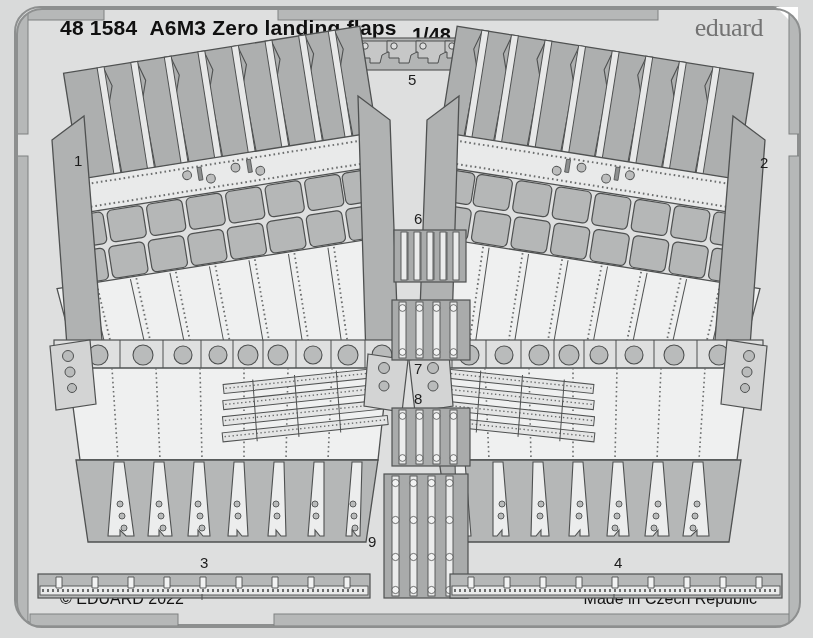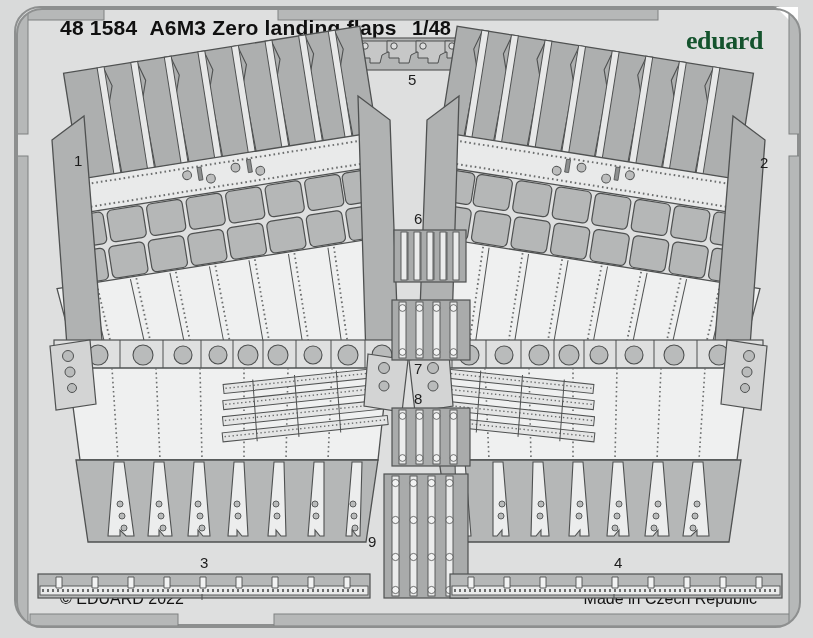--- a/index.html
+++ b/index.html
@@ -18,27 +18,27 @@
 
   .title-bar{
     position:absolute;left:0;top:0;width:785px;height:34px;
   }
   .title-text{
     position:absolute;left:44px;top:8px;
     font-size:21px;font-weight:bold;color:#101010;
     letter-spacing:.2px;white-space:nowrap;
   }
   .scale-text{
-    position:absolute;left:396px;top:9px;
+    position:absolute;left:396px;top:16px;
     font-size:20px;font-weight:bold;color:#101010;
   }
   .brand{
-    position:absolute;right:38px;top:18px;
+    position:absolute;right:38px;top:5px;
     font-family:"Liberation Serif", serif;
-    font-size:26px;font-weight:bold;color:#14532d;letter-spacing:-.4px;
+    font-size:26px;font-weight:normal;color:#737373;letter-spacing:-.4px;
   }
   .footer-left{
     position:absolute;left:44px;bottom:16px;font-size:16px;color:#111;
     white-space:nowrap;
   }
   .footer-right{
     position:absolute;right:40px;bottom:16px;font-size:16px;color:#111;
     white-space:nowrap;
   }
   .partnum{

